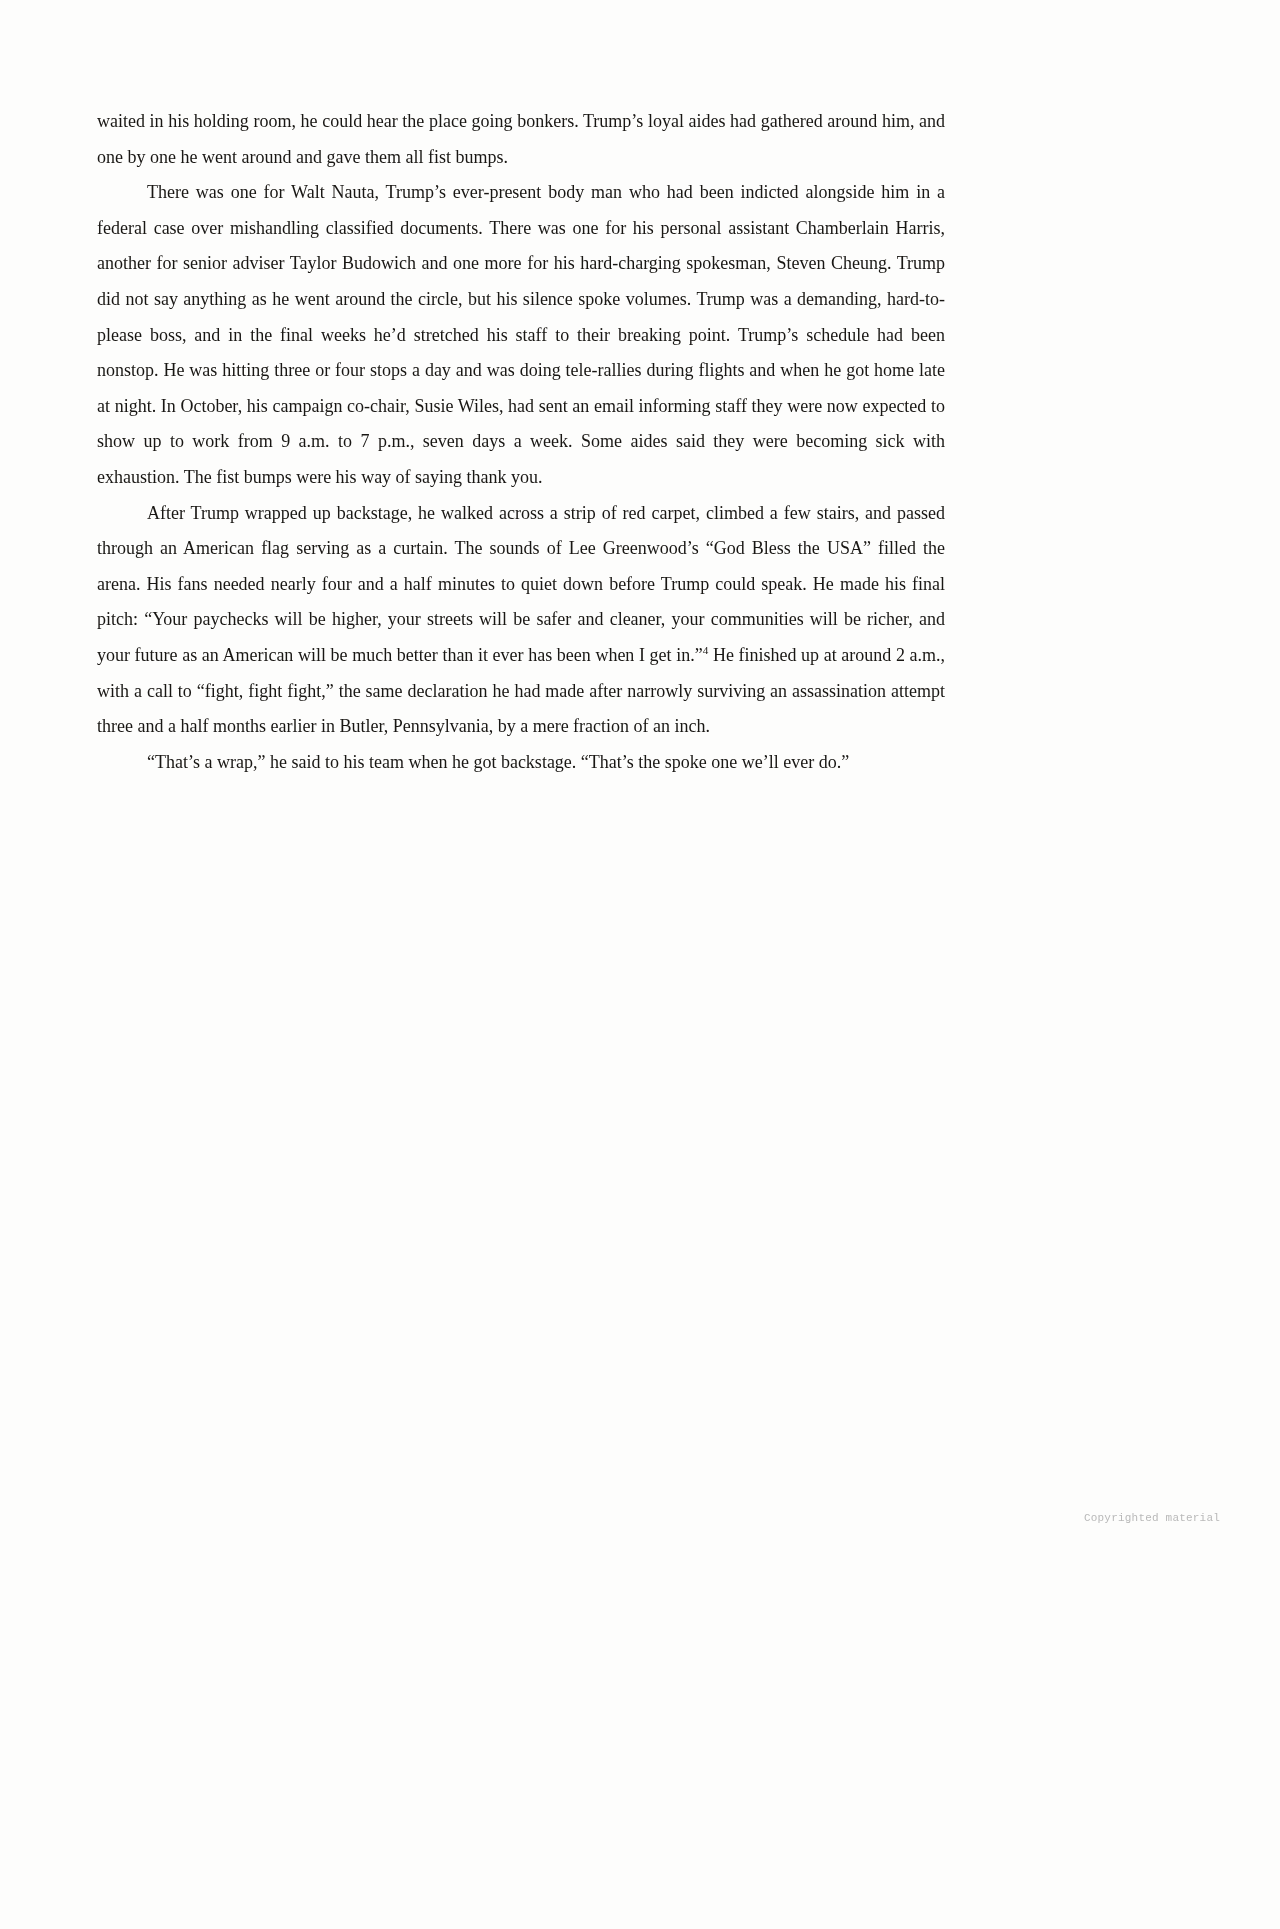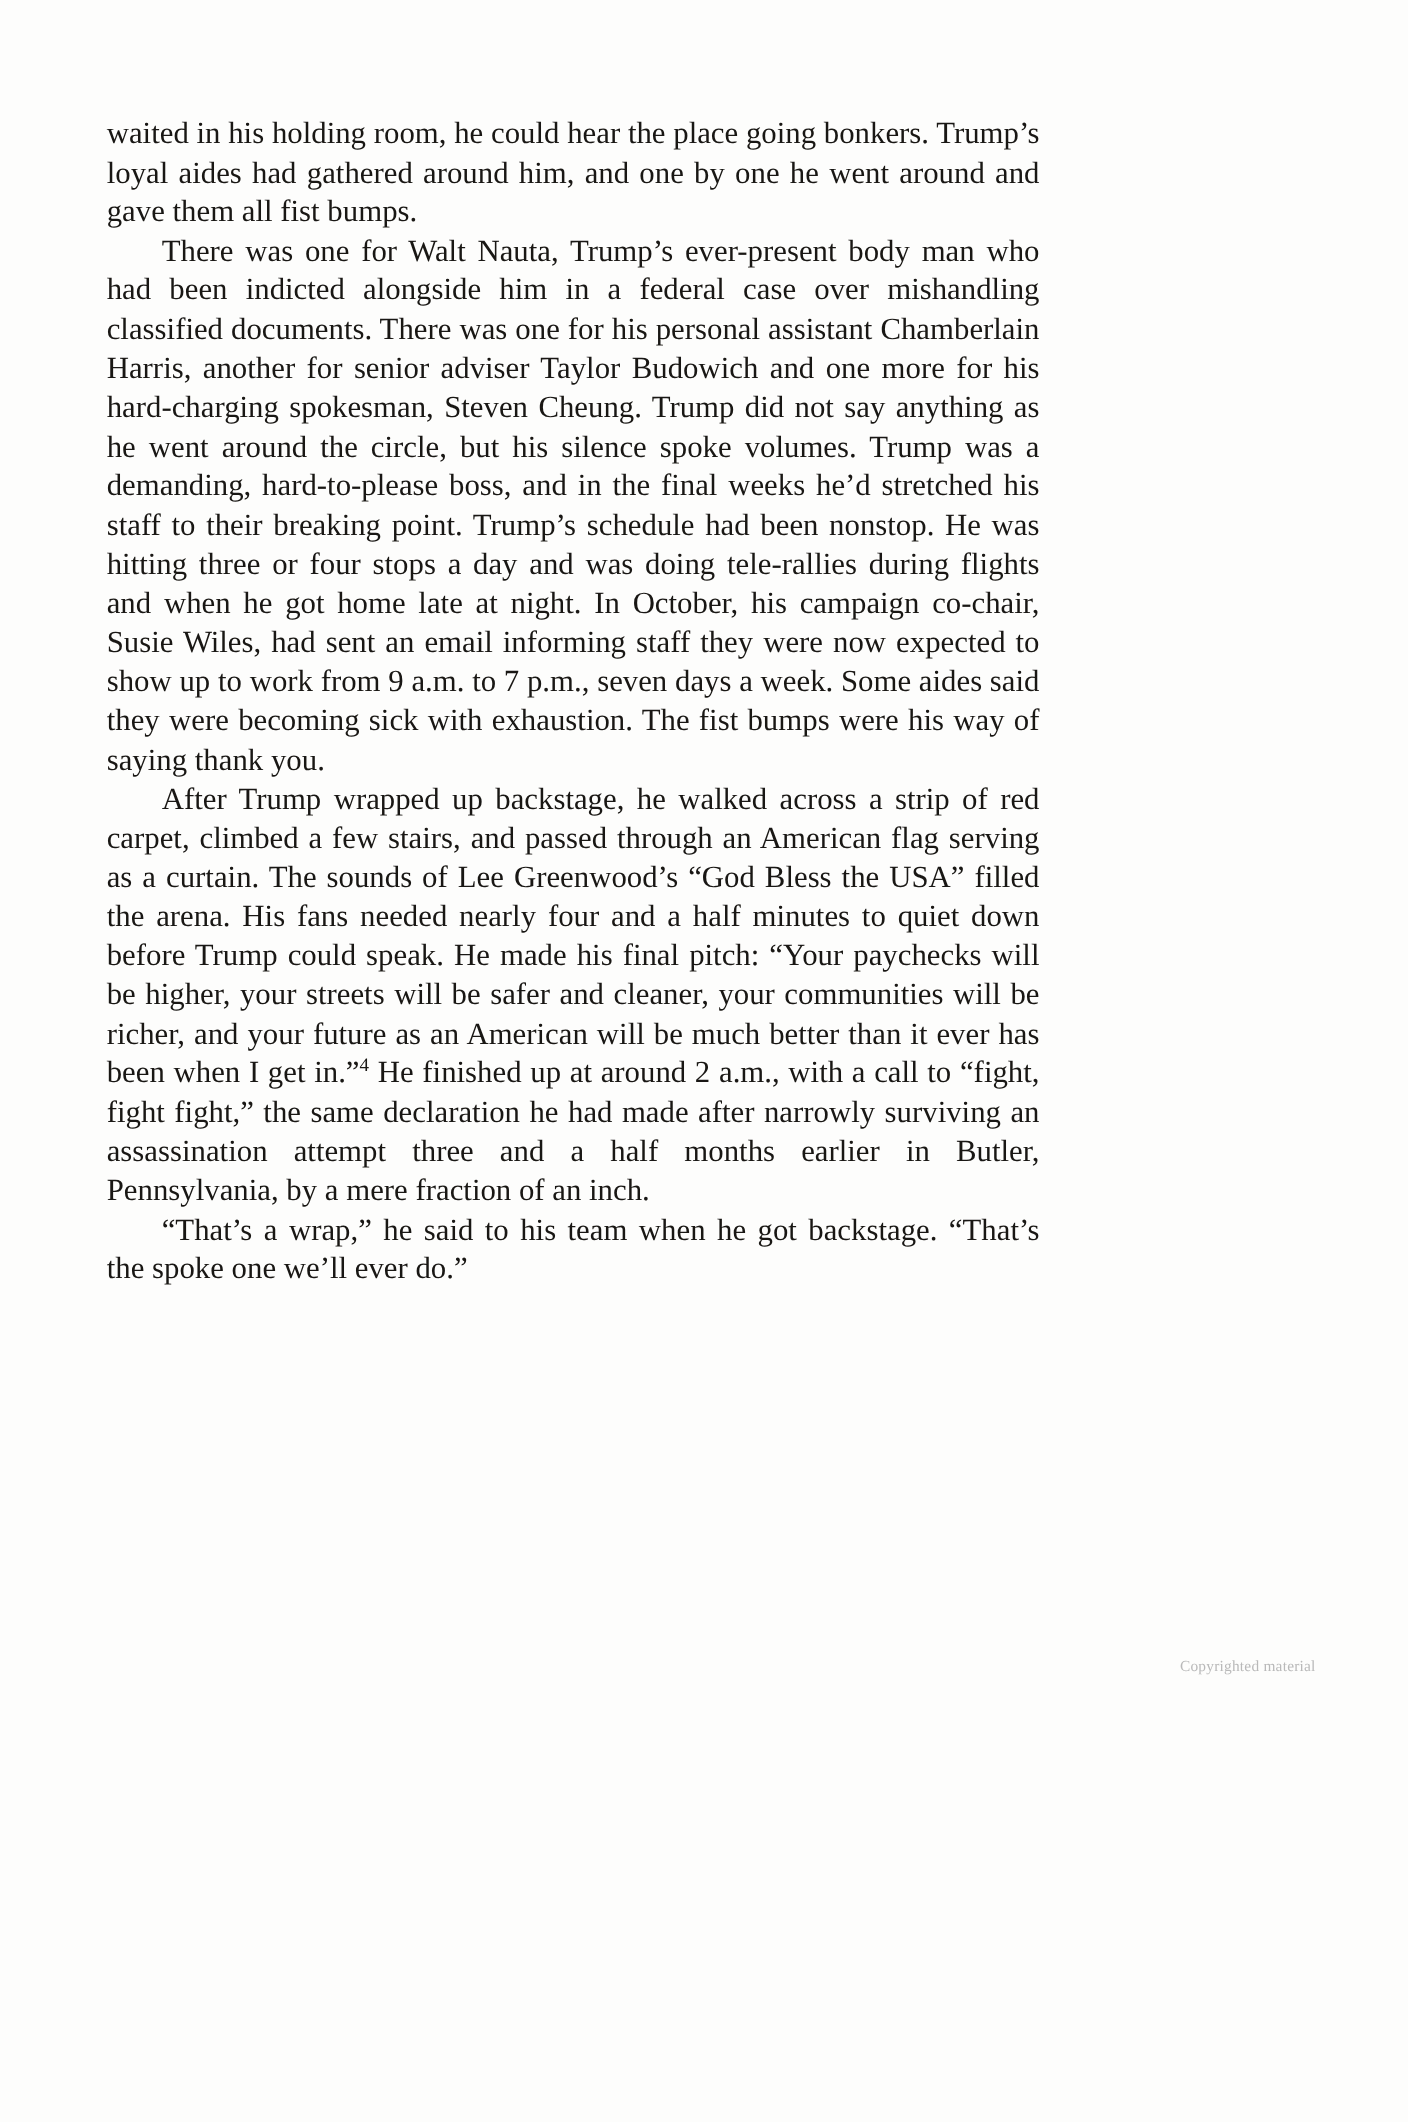--- a/index.html
+++ b/index.html
@@ -27,21 +27,21 @@
     z-index: 0;
   }
 
   .text-block {
     position: absolute;
     left: 97px;
     top: 104px;
     width: 848px;
     z-index: 2;
     font-family: "Liberation Serif", "DejaVu Serif", serif;
-    font-size: 28px;
+    font-size: 18px;
     line-height: 35.6px;
     color: #191714;
     text-align: justify;
     text-justify: inter-word;
     -webkit-font-smoothing: antialiased;
     font-kerning: normal;
   }
 
   .para {
     margin: 0;
@@ -59,24 +59,24 @@
   }
 
   sup.fn {
     font-size: 0.62em;
     vertical-align: super;
     line-height: 0;
   }
 
   .copyright-mark {
     position: absolute;
-    right: 84px;
+    right: 60px;
     bottom: 405px;
-    font-family: Liberation Serif, serif;
-    font-size: 14px;
+    font-family: Liberation Mono, monospace;
+    font-size: 11px;
     color: #b9b9b9;
     letter-spacing: 0.2px;
     z-index: 3;
     white-space: nowrap;
   }
 </style>
 </head>
 <body>
 
 <div class="page">

